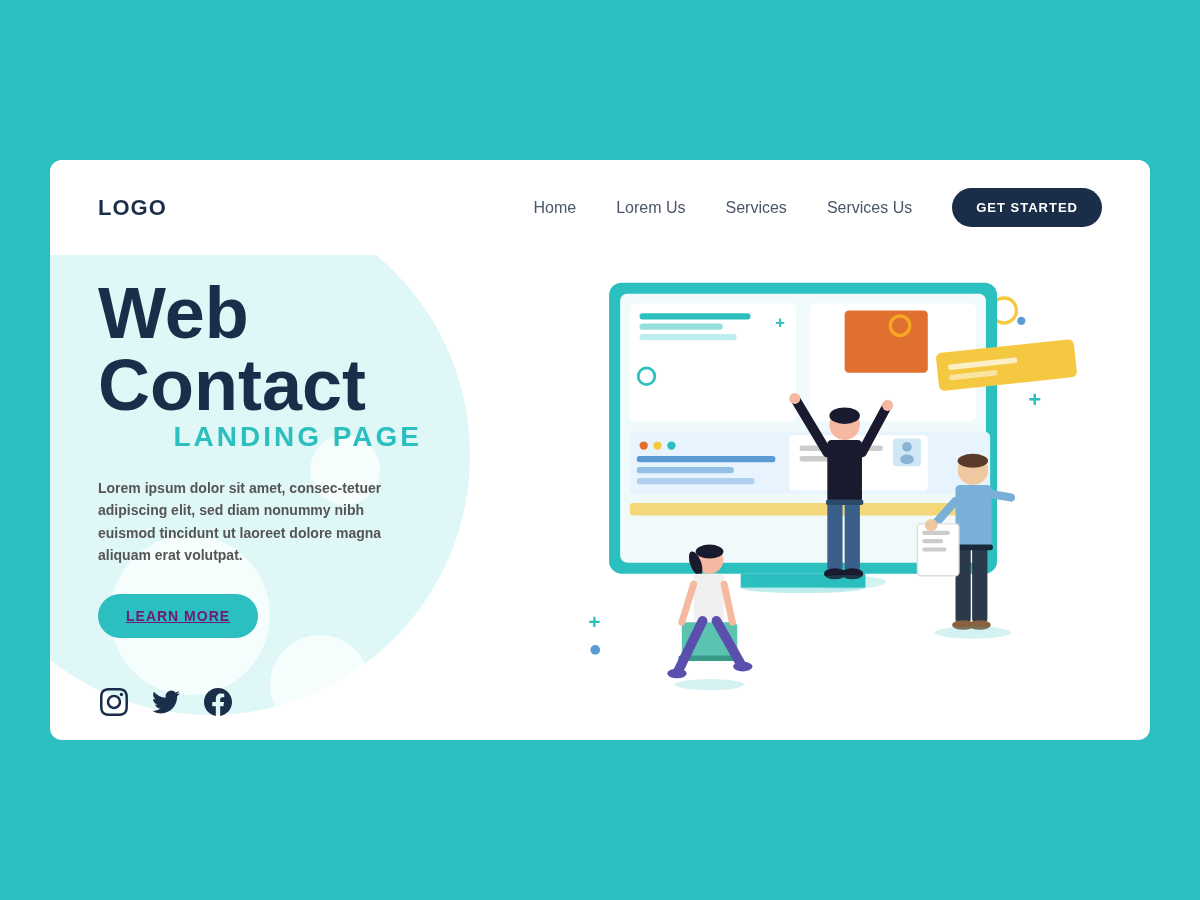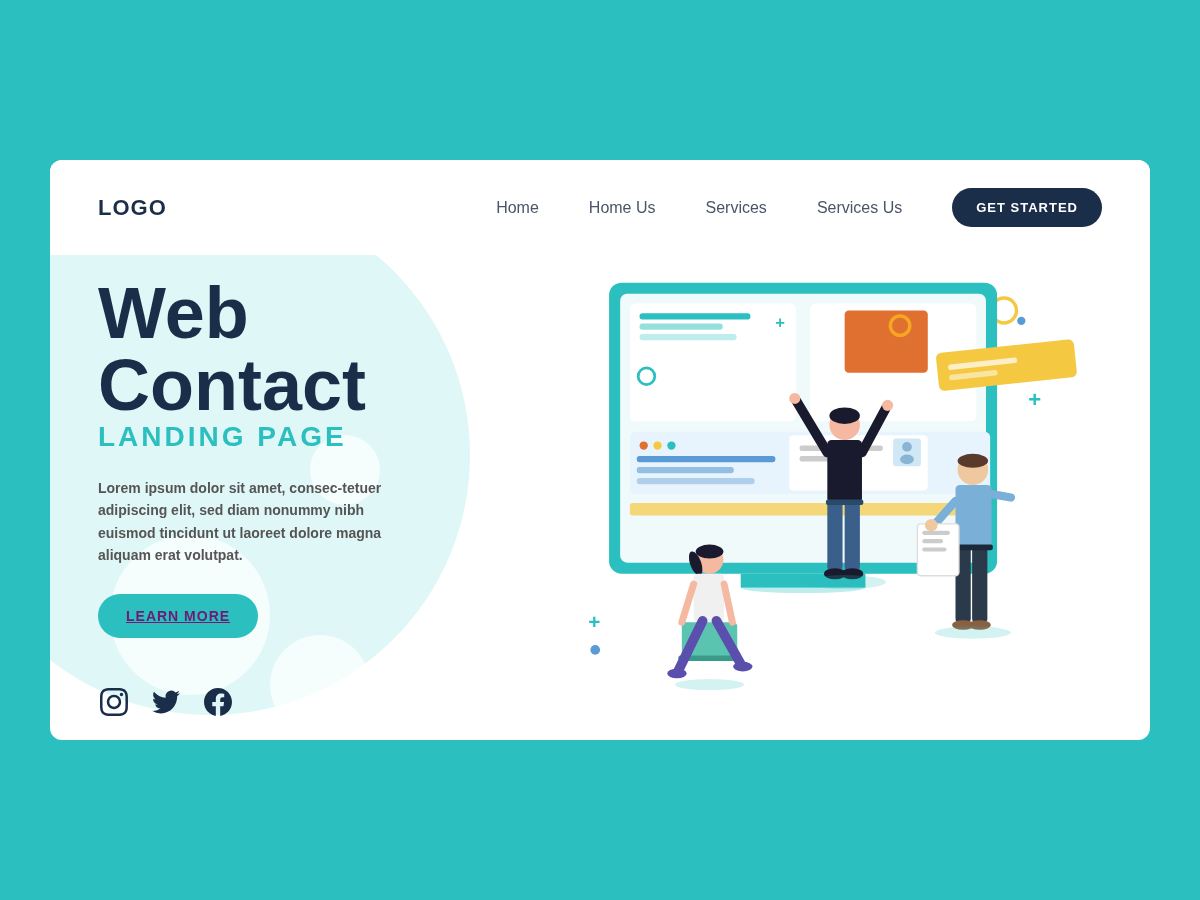--- a/index.html
+++ b/index.html
@@ -36,21 +36,21 @@
     }
     .logo {
       font-size: 22px;
       font-weight: 900;
       color: #1a2e4a;
       letter-spacing: 1px;
     }
     .nav {
       display: flex;
       align-items: center;
-      gap: 50px;
+      gap: 40px;
     }
     .nav-link {
       font-size: 16px;
       color: #4a5568;
       text-decoration: none;
       cursor: pointer;
     }
     .btn-get-started {
       background: #1a2e4a;
       color: #fff;
@@ -137,20 +137,21 @@
     }
     .hero-subtitle {
       font-size: 28px;
       font-weight: 800;
       color: #2bbfbf;
       letter-spacing: 3px;
       text-transform: uppercase;
       margin-bottom: 24px;
       position: relative;
       z-index: 2;
+      text-align: right;
     }
     .hero-desc {
       font-size: 14px;
       color: #555;
       line-height: 1.6;
       margin-bottom: 28px;
       max-width: 300px;
       position: relative;
       z-index: 2;
       font-weight: bold;
@@ -213,21 +214,21 @@
   </style>
 </head>
 <body>
 
 <div class="page-wrapper">
 
   <header class="header">
     <div class="logo">LOGO</div>
     <nav class="nav">
       <a class="nav-link">Home</a>
-      <a class="nav-link">Home Us</a>
+      <a class="nav-link">Lorem Us</a>
       <a class="nav-link">Services</a>
       <a class="nav-link">Services Us</a>
       <button class="btn-get-started">GET STARTED</button>
     </nav>
   </header>
 
   <div class="main-content">
 
     <div class="left-panel">
 

